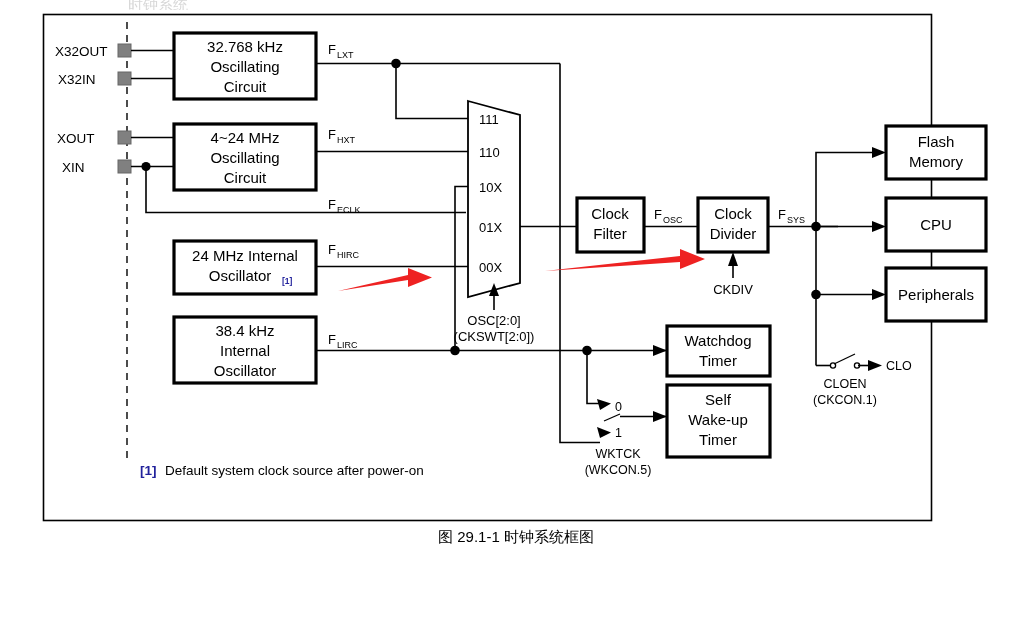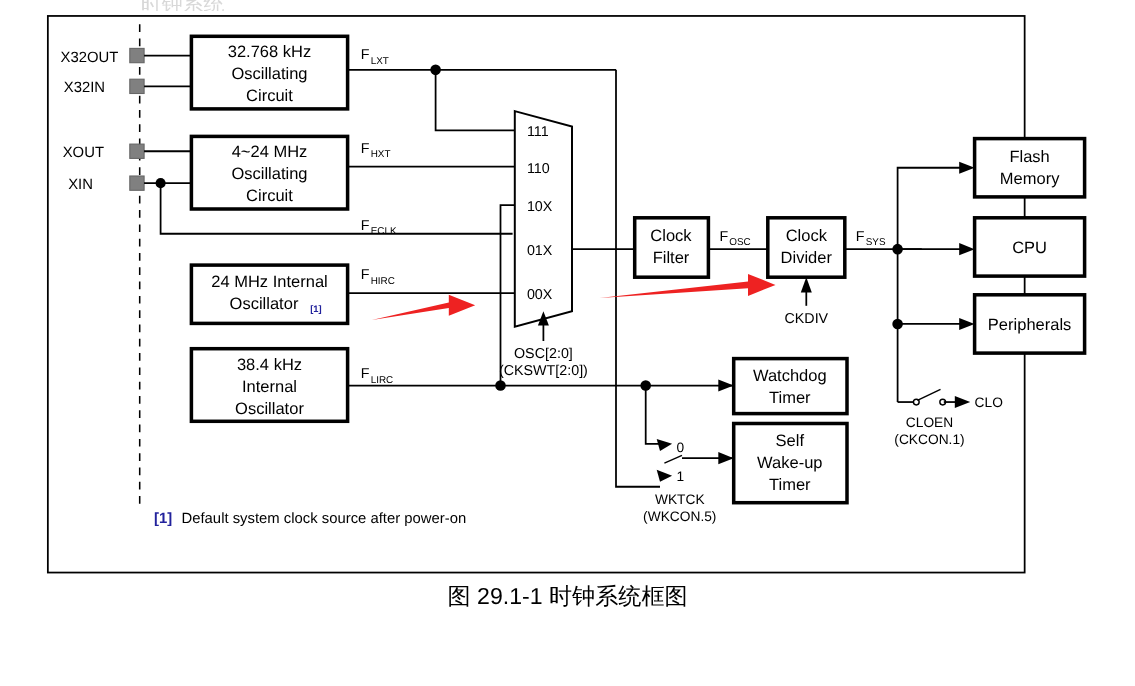--- a/index.html
+++ b/index.html
@@ -82,32 +82,32 @@
     font-size: 12.5px;
     fill: #000000;
   }
   #caption {
     position: absolute;
     left: 0;
     top: 528px;
     width: 1032px;
     text-align: center;
     font-family: "Liberation Sans", sans-serif;
-    font-size: 21px;
+    font-size: 15px;
     color: #000000;
   }
   #top-strip {
     position: absolute;
     left: 128px;
     top: 0px;
     width: 260px;
     height: 10px;
     overflow: hidden;
     font-family: "Liberation Sans", sans-serif;
-    font-size: 19px;
+    font-size: 15px;
     color: #d8d8d8;
     line-height: 10px;
     white-space: nowrap;
   }
   .wire { stroke: #000000; stroke-width: 1.6; fill: none; }
   .wire-thin { stroke: #000000; stroke-width: 1.3; fill: none; }
   .frame { stroke: #000000; stroke-width: 1.6; fill: none; }
   .box { stroke: #000000; stroke-width: 3.2; fill: #ffffff; }
   .mux { stroke: #000000; stroke-width: 1.8; fill: #ffffff; }
   .pin { fill: #808080; stroke: #666666; stroke-width: 1; }

